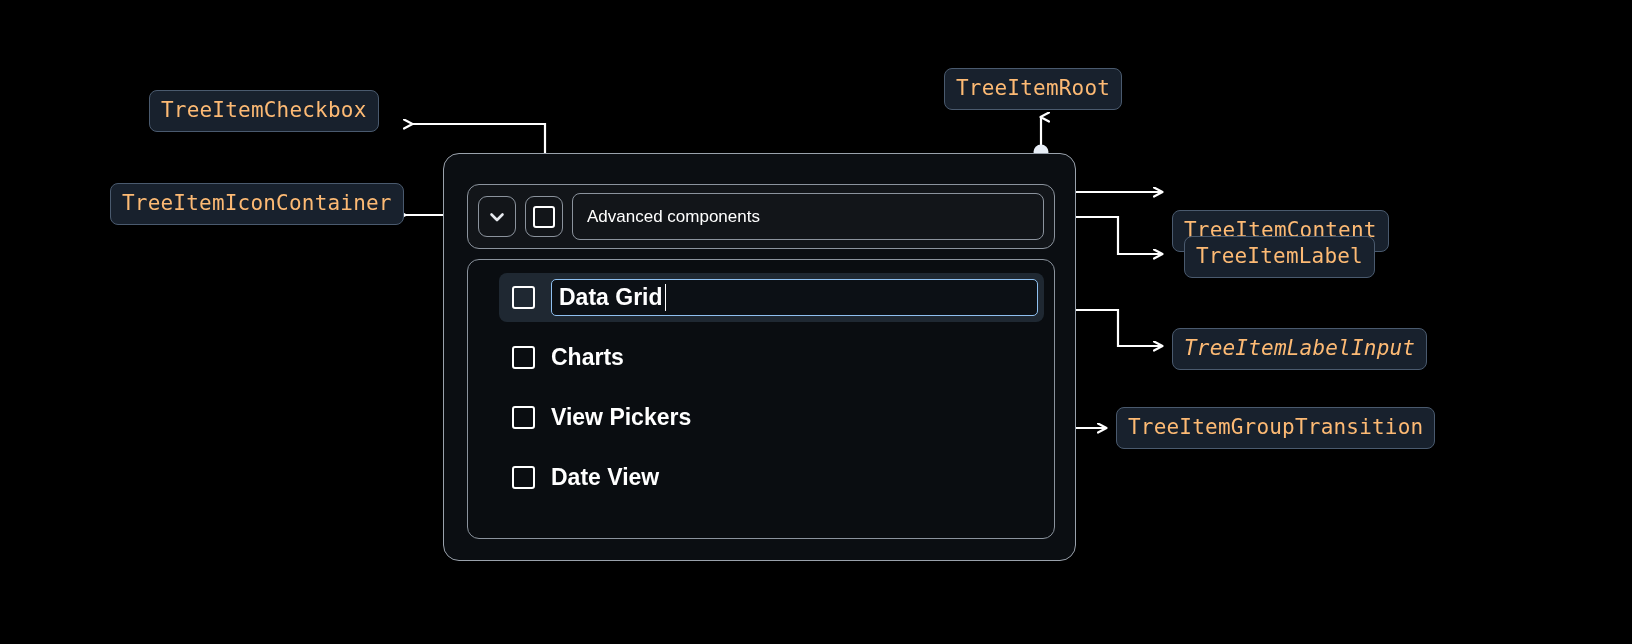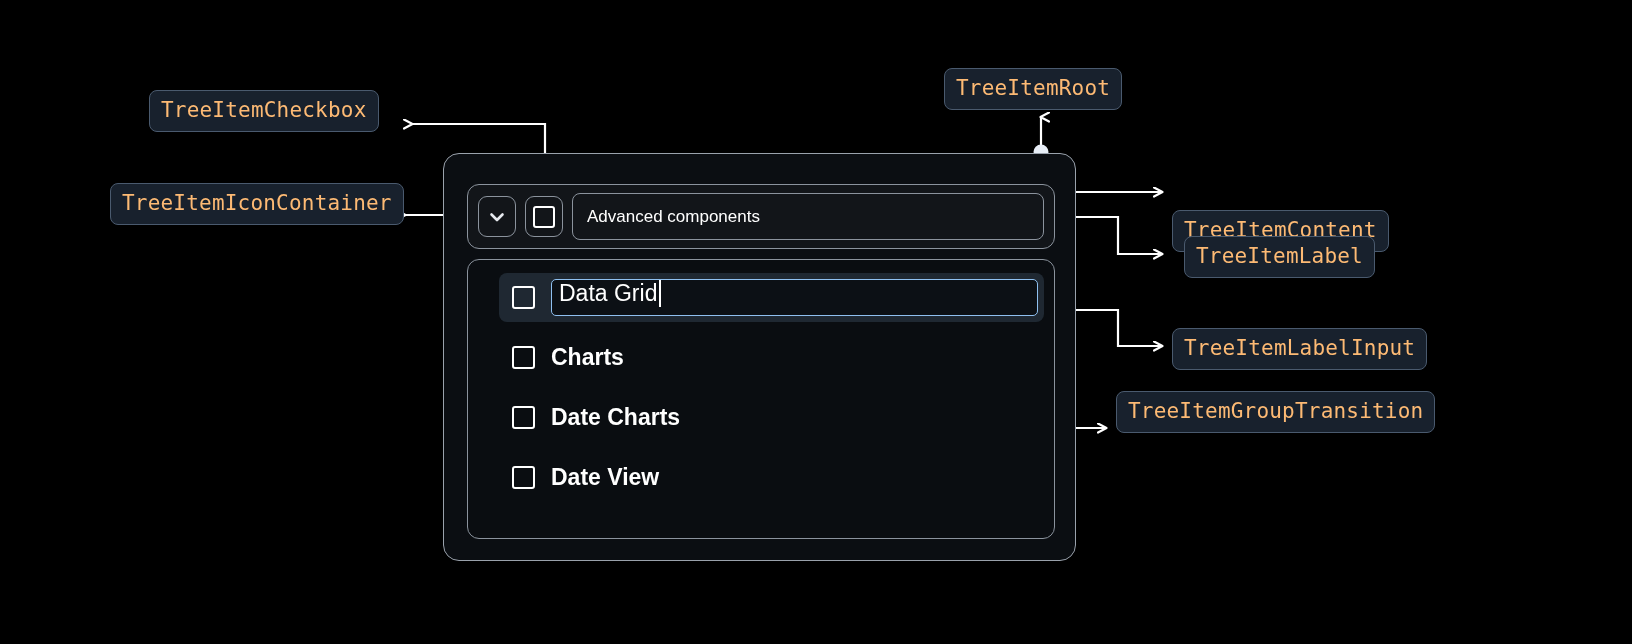--- a/index.html
+++ b/index.html
@@ -168,25 +168,26 @@
   }
 
   .label-input {
     flex: 1 1 auto;
     height: 37px;
     box-sizing: border-box;
     border: 1px solid #8fc0f0;
     border-radius: 5px;
     background: #0c1015;
     display: flex;
-    align-items: flex-start;
+    align-items: center;
     padding-left: 7px;
     margin-right: 6px;
     color: #ffffff;
     font-size: 23px;
+    font-weight: bold;
   }
   .caret {
     display: inline-block;
     width: 1.5px;
     height: 27px;
     background: #ffffff;
     margin-left: 2px;
   }
 </style>
 </head>
@@ -238,23 +239,23 @@
   <div class="badge" style="left:149px;  top:90px;">TreeItemCheckbox</div>
 
   <div class="badge" style="left:78px;   top:183px;margin-left:32px;">TreeItemIconContainer</div>
 
   <div class="badge" style="left:944px;  top:68px;">TreeItemRoot</div>
 
   <div class="badge" style="left:1172px; top:174px;margin-top:36px;">TreeItemContent</div>
 
   <div class="badge" style="left:1172px; top:236px;margin-left:12px;">TreeItemLabel</div>
 
-  <div class="badge" style="left:1172px; top:328px;">TreeItemLabelInput</div>
-
-  <div class="badge" style="left:1116px; top:391px;">TreeItemGroupTransition</div>
+  <div class="badge" style="left:1172px; top:328px;font-style:italic;">TreeItemLabelInput</div>
+
+  <div class="badge" style="left:1116px; top:407px;">TreeItemGroupTransition</div>
 
   <div class="tree-root">
 
     <div class="tree-content">
 
       <div class="icon-container">
         <span>
           <svg width="24" height="24" viewBox="0 0 24 24" fill="none">
             <path d="M6.5 9.5 L12 15 L17.5 9.5" stroke="#e6e9ee" stroke-width="2.6" stroke-linecap="round" stroke-linejoin="round"></path>
           </svg>
@@ -278,21 +279,21 @@
           </span>
       </div>
 
       <div class="tree-item">
         <span class="cbx-sm"></span>
         <span class="tree-item-text">Charts</span>
       </div>
 
       <div class="tree-item">
         <span class="cbx-sm"></span>
-        <span class="tree-item-text">Date Charts</span>
+        <span class="tree-item-text">View Pickers</span>
       </div>
 
       <div class="tree-item">
         <span class="cbx-sm"></span>
         <span class="tree-item-text">Date View</span>
       </div>
 
     </div>
   </div>
 

